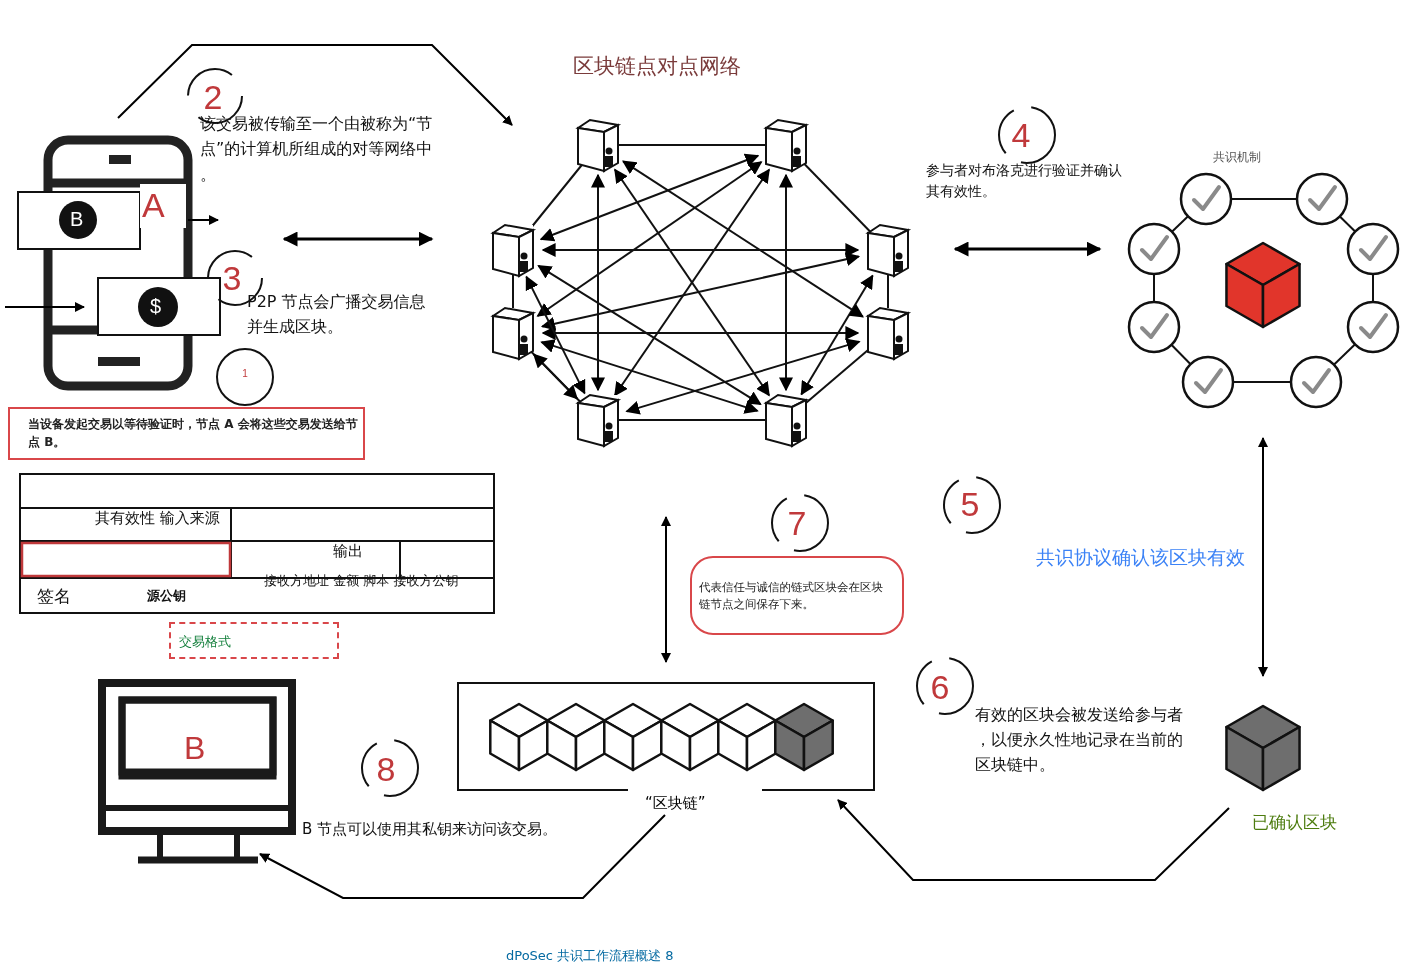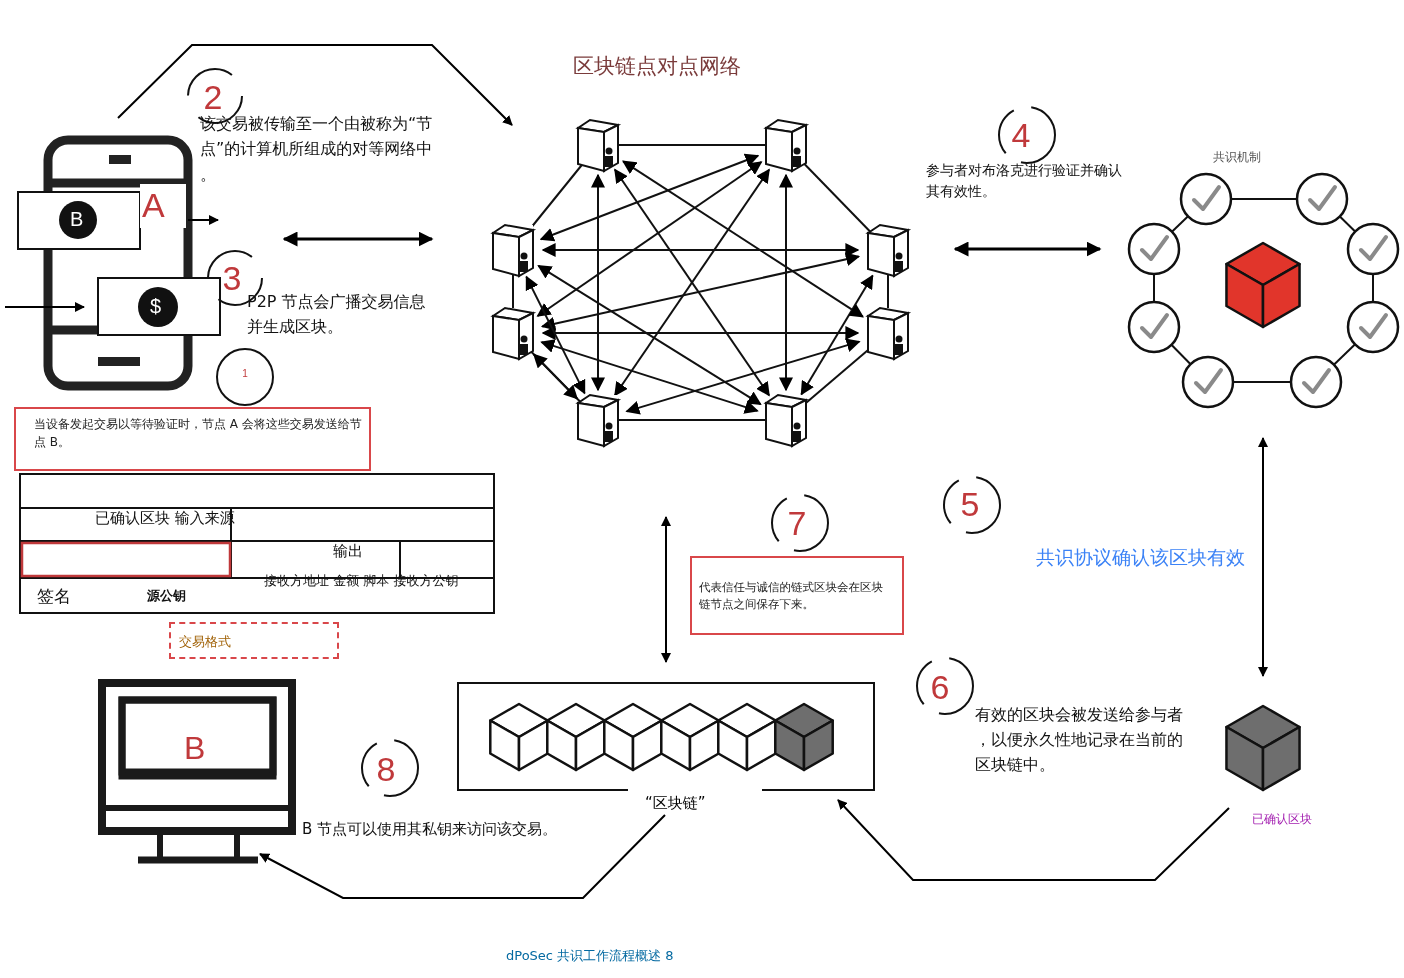--- a/index.html
+++ b/index.html
@@ -302,48 +302,48 @@
 <div class="step" style="left:777px; top:506px;">7</div>
 <div class="step" style="left:366px; top:752px;">8</div>
 
 <div class="txt mid" style="left:200px; top:111px;">该交易被传输至一个由被称为“节</div>
 <div class="txt mid" style="left:200px; top:136px;">点”的计算机所组成的对等网络中</div>
 <div class="txt mid" style="left:200px; top:162px;">。</div>
 
 <div class="txt mid" style="left:247px; top:289px;">P2P 节点会广播交易信息</div>
 <div class="txt mid" style="left:247px; top:314px;text-align:center;">并生成区块。</div>
 
-<div class="redbox" style="left:14px; top:407px; width:357px; height:64px;">
+<div class="redbox" style="left:8px; top:407px; width:357px; height:53px;font-weight:bold;">
   <div class="small" style="position:absolute; left:18px; top:6px; width:330px; white-space:normal;">当设备发起交易以等待验证时，节点 A 会将这些交易发送给节点 B。</div>
 </div>
 
-<div class="txt" style="left:95px; top:509px; font-size:15px;">已确认区块 输入来源</div>
+<div class="txt" style="left:95px; top:509px; font-size:15px;">其有效性 输入来源</div>
 <div class="txt" style="left:333px; top:542px; font-size:15px;">输出</div>
 <div class="txt" style="left:264px; top:572px; font-size:13px;">接收方地址 金额 脚本 接收方公钥</div>
 <div class="txt" style="left:37px; top:585px; font-size:17px;">签名</div>
 <div class="txt" style="left:147px; top:587px; font-size:13px;font-weight:bold;">源公钥</div>
 
 <div class="dashbox" style="left:169px; top:622px; width:170px; height:37px;">
-  <div class="txt" style="left:8px; top:9px; font-size:13px; color:#a16207;">交易格式</div>
+  <div class="txt" style="left:8px; top:9px; font-size:13px; color:#15803d;">交易格式</div>
 </div>
 
 <div class="txt" style="left:926px; top:162px; font-size:14px;">参与者对布洛克进行验证并确认</div>
 <div class="txt" style="left:926px; top:183px; font-size:14px;">其有效性。</div>
 
 <div class="txt" style="left:1213px; top:149px; font-size:12px; color:#555;">共识机制</div>
 
 <div class="txt big" style="left:1036px; top:544px;">共识协议确认该区块有效</div>
 
 <div class="txt mid" style="left:975px; top:702px;">有效的区块会被发送给参与者</div>
 <div class="txt mid" style="left:975px; top:727px;">，以便永久性地记录在当前的</div>
 <div class="txt mid" style="left:975px; top:752px;">区块链中。</div>
 
-<div class="txt" style="left:1252px; top:811px; font-size:12px; color:#a21caf;">已确认区块</div>
-
-<div class="redbox" style="left:690px; top:556px; width:214px; height:79px;">
+<div class="txt" style="left:1252px; top:811px; font-size:17px; color:#4d7c0f;">已确认区块</div>
+
+<div class="redbox" style="left:690px; top:556px; width:214px; height:79px;border-radius:23px;">
   <div class="small" style="position:absolute; left:7px; top:20px; font-size:11.5px;">代表信任与诚信的链式区块会在区块</div>
   <div class="small" style="position:absolute; left:7px; top:37px; font-size:11.5px;">链节点之间保存下来。</div>
 </div>
 
 <div class="txt" style="left:645px; top:794px; font-size:15px; color:#000000;">“区块链”</div>
 
 <div class="txt" style="left:184px; top:730px; font-size:32px; color:#c0393b; font-family:'Liberation Sans',sans-serif;">B</div>
 
 <div class="txt" style="left:302px; top:820px; font-size:15px;">B 节点可以使用其私钥来访问该交易。</div>
 

